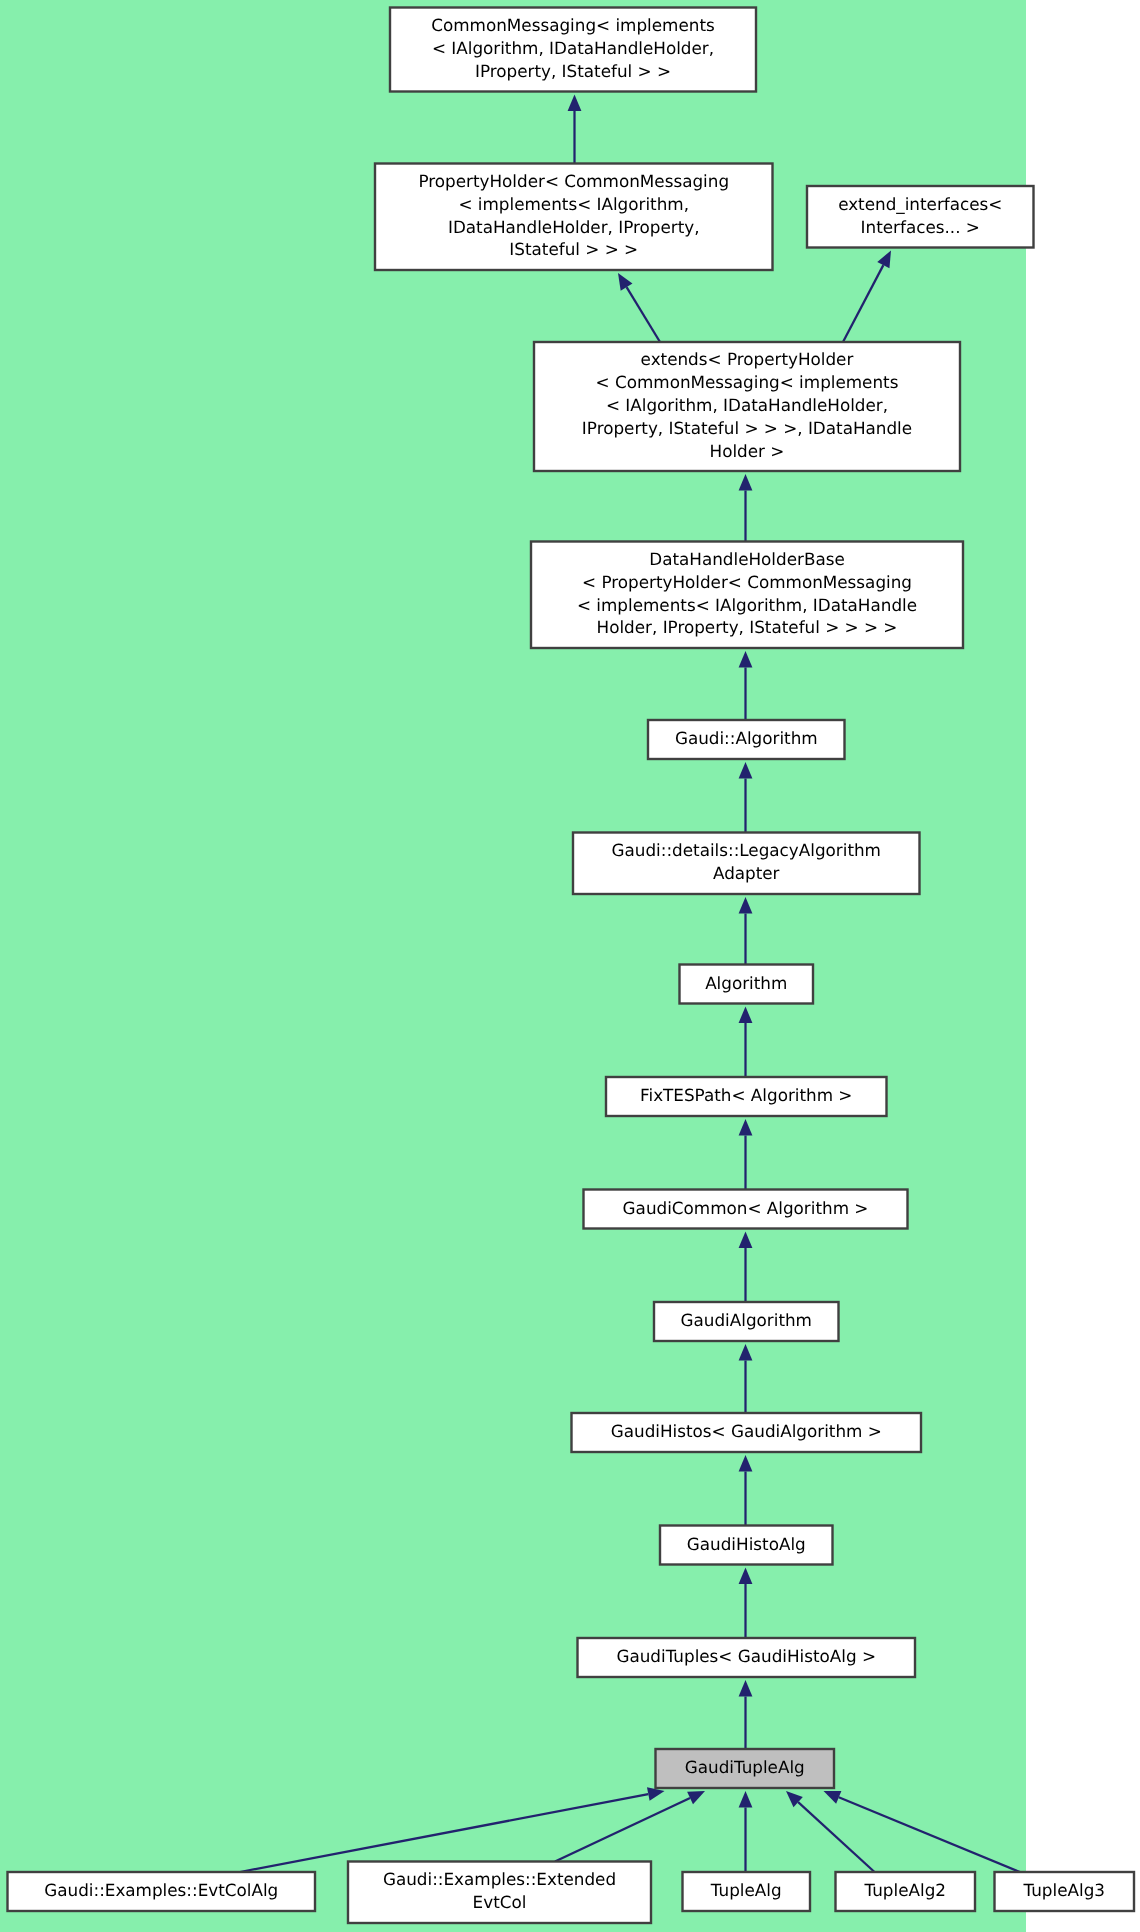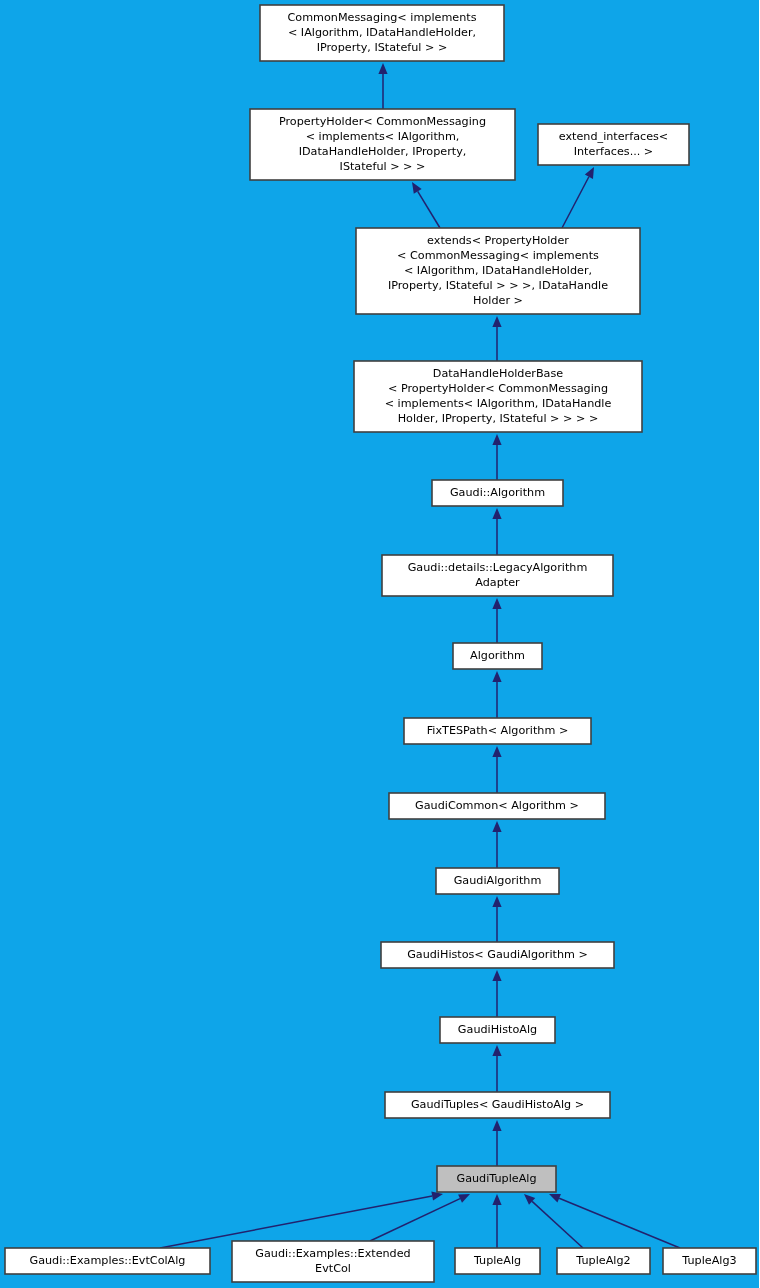--- a/index.html
+++ b/index.html
@@ -8,23 +8,23 @@
     background: #ffffff;
   }
   body {
     width: 760px;
     height: 1288px;
     font-family: "DejaVu Sans", "Liberation Sans", sans-serif;
     overflow: hidden;
   }
   #diagram-root {
     position: relative;
-    width: 759px;
+    width: 684px;
     height: 1288px;
-    background: #0ea5e9;
+    background: #86efac;
   }
   svg#uml-canvas {
     position: absolute;
     left: 0;
     top: 0;
     width: 760px;
     height: 1288px;
     display: block;
   }
   .node-box {

